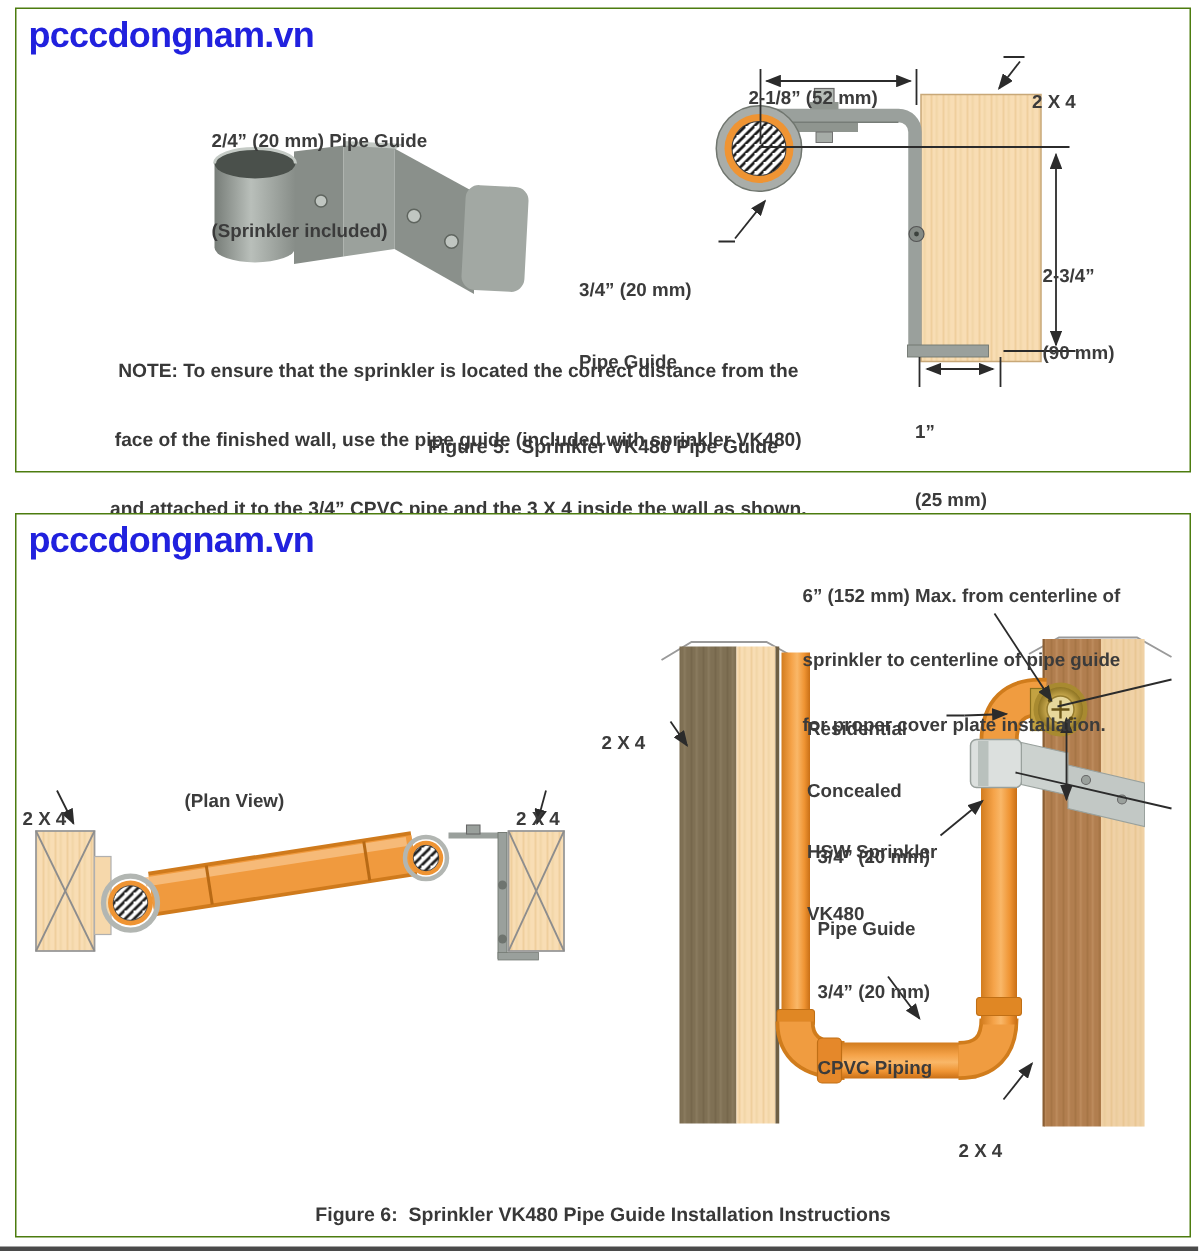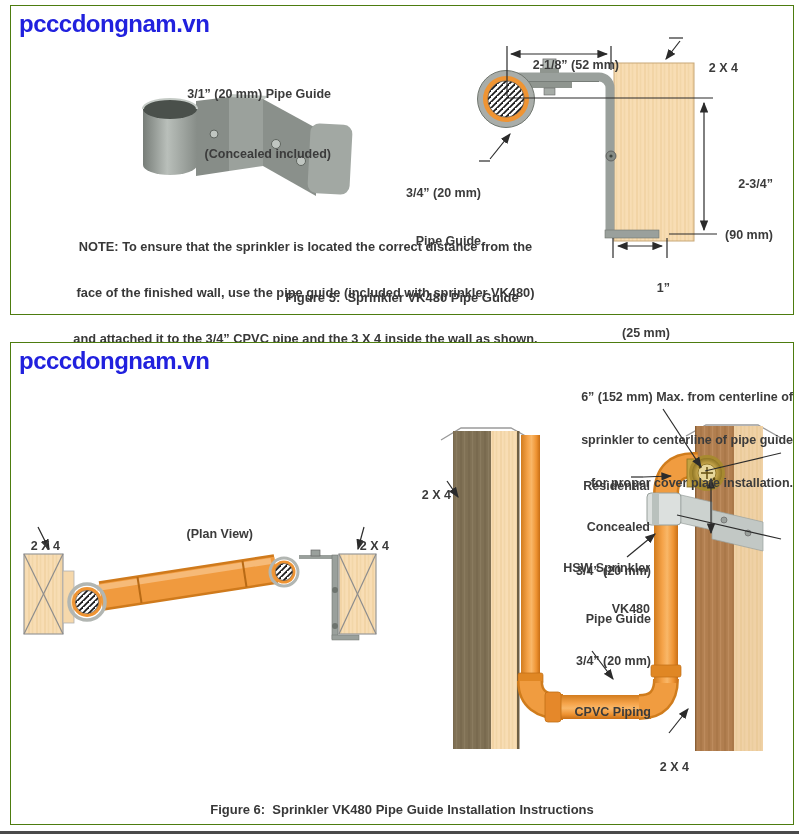--- a/index.html
+++ b/index.html
@@ -2,21 +2,21 @@
 <html><head>
 <meta charset="utf-8">
 <style>
   html,body{margin:0;padding:0;background:#ffffff;}
   #page{position:relative;width:799px;height:837px;background:#ffffff;overflow:hidden;
         font-family:"Liberation Sans",sans-serif;}
   .panel{position:absolute;left:10px;width:784px;border:1px solid #4d7c0f;background:#ffffff;box-sizing:border-box;}
   #panel1{top:5px;height:310px;}
   #panel2{top:342px;height:483px;}
   .abs{position:absolute;}
-  .lbl{position:absolute;font-weight:bold;font-size:12.5px;color:#3b3b3b;text-align:right;
+  .lbl{position:absolute;font-weight:bold;font-size:12.5px;color:#3b3b3b;text-align:left;
        line-height:15px;white-space:pre;}
   .watermark{position:absolute;font-weight:800;font-size:24px;letter-spacing:-0.5px;color:#2121de;white-space:pre;}
   .note{position:absolute;font-weight:bold;font-size:12.8px;color:#383838;text-align:center;line-height:15.2px;white-space:pre;}
   .caption{position:absolute;left:0;width:100%;text-align:center;font-weight:bold;font-size:13px;color:#383838;white-space:pre;}
   #bottom-rule{position:absolute;left:0;top:831px;width:799px;height:3px;background:#4a4a4a;}
 </style>
 </head>
 <body>
 
 <div id="page">
@@ -126,22 +126,22 @@
         <line x1="658" y1="32" x2="672" y2="32"></line>
         <line x1="669" y1="35" x2="655" y2="53" marker-end="url(#ar)"></line>
         <line x1="468" y1="155" x2="479" y2="155"></line>
         <line x1="479" y1="153" x2="499" y2="128" marker-end="url(#ar)"></line>
       </g>
     </svg>
 
     <div class="watermark" style="left:8px;top:4px">pcccdongnam.vn</div>
 
     <div class="lbl" style="left:130px;top:38px;width:190px;line-height:20px">
-      <div>3/1” (20 mm) Pipe Guide</div>
-      <div>(Concealed included)</div>
+      <div>2/4” (20 mm) Pipe Guide</div>
+      <div>(Sprinkler included)</div>
     </div>
 
     <div class="lbl" style="left:488px;top:22px;width:120px">
       <div>2-1/8” (52 mm)</div>
     </div>
 
     <div class="lbl" style="left:677px;top:25px;width:50px">
       <div>2 X 4</div>
     </div>
 

